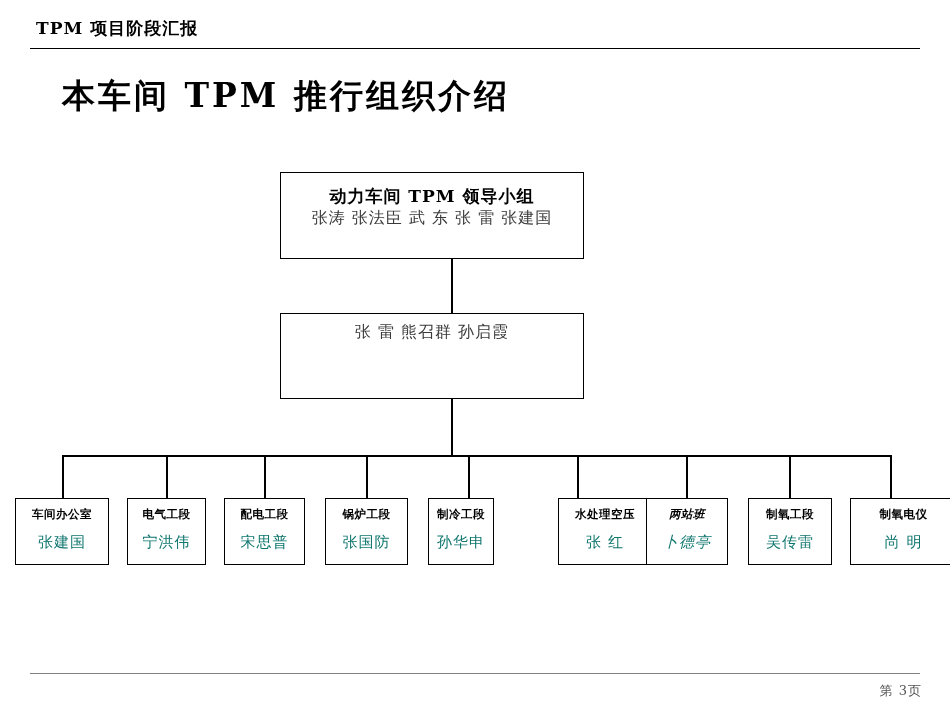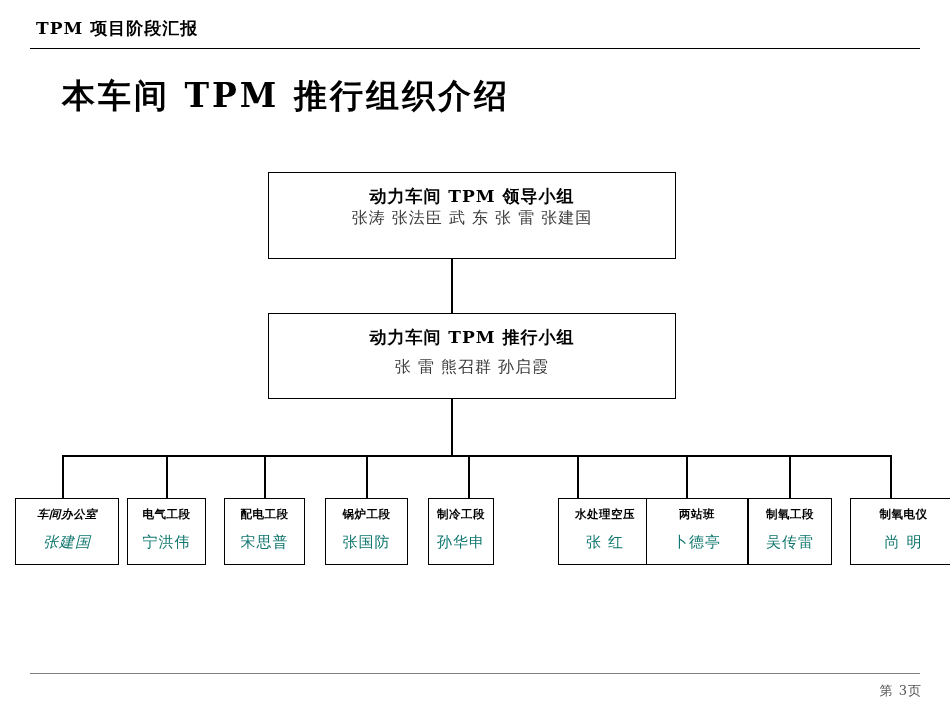--- a/index.html
+++ b/index.html
@@ -52,22 +52,22 @@
 
   
   .org-box {
     position: absolute;
     border: 1px solid #000000;
     background: #ffffff;
     box-sizing: border-box;
     text-align: center;
   }
   .org-box.top {
-    left: 268px;
-    width: 408px;
+    left: 280px;
+    width: 304px;
   }
   #box-leadership { top: 172px; height: 87px; }
   #box-execution  { top: 313px; height: 86px; }
 
   .org-box-heading {
     font-family: "DejaVu Serif", "Liberation Serif", serif;
     font-weight: bold;
     font-size: 17px;
     letter-spacing: 1px;
     white-space: nowrap;
@@ -158,38 +158,37 @@
 <div id="slide-title">本车间 TPM 推行组织介绍</div>
 
 <div class="org-box top" id="box-leadership">
   <div class="org-box-heading">动力车间 TPM 领导小组</div>
   <div class="org-box-members">张涛  张法臣  武 东  张 雷  张建国</div>
 </div>
 
 <div class="conn-v" id="conn-lead-to-exec"></div>
 
 <div class="org-box top" id="box-execution">
-  <div class="org-box-heading">动力车间 TPM 推行小组</div>
   <div class="org-box-members">张 雷  熊召群  孙启霞</div>
 </div>
 
 <div class="conn-v" id="conn-exec-to-bus"></div>
 <div class="conn-h" id="conn-bus"></div>
 
 <div class="conn-v" style="left:62px;  top:455px; height:44px;"></div>
 <div class="conn-v" style="left:166px; top:455px; height:44px;"></div>
 <div class="conn-v" style="left:264px; top:455px; height:44px;"></div>
 <div class="conn-v" style="left:366px; top:455px; height:44px;"></div>
 <div class="conn-v" style="left:468px; top:455px; height:44px;"></div>
 <div class="conn-v" style="left:577px; top:455px; height:44px;"></div>
 <div class="conn-v" style="left:686px; top:455px; height:44px;"></div>
 <div class="conn-v" style="left:789px; top:455px; height:44px;"></div>
 <div class="conn-v" style="left:890px; top:455px; height:44px;"></div>
 
-<div class="leaf-box" style="left:15px; width:104px;font-style:italic;">
+<div class="leaf-box" style="left:15px; width:94px;">
   <div class="leaf-title">车间办公室</div>
   <div class="leaf-name">张建国</div>
 </div>
 
 <div class="leaf-box" style="left:127px; width:79px;">
   <div class="leaf-title">电气工段</div>
   <div class="leaf-name">宁洪伟</div>
 </div>
 
 <div class="leaf-box" style="left:224px; width:81px;">
@@ -205,21 +204,21 @@
 <div class="leaf-box" style="left:428px; width:66px;">
   <div class="leaf-title">制冷工段</div>
   <div class="leaf-name">孙华申</div>
 </div>
 
 <div class="leaf-box" style="left:558px; width:94px;">
   <div class="leaf-title">水处理空压</div>
   <div class="leaf-name">张  红</div>
 </div>
 
-<div class="leaf-box" style="left:646px; width:102px;">
+<div class="leaf-box" style="left:646px; width:82px;font-style:italic;">
   <div class="leaf-title">两站班</div>
   <div class="leaf-name">卜德亭</div>
 </div>
 
 <div class="leaf-box" style="left:748px; width:84px;">
   <div class="leaf-title">制氧工段</div>
   <div class="leaf-name">吴传雷</div>
 </div>
 
 <div class="leaf-box" style="left:850px; width:107px;">

